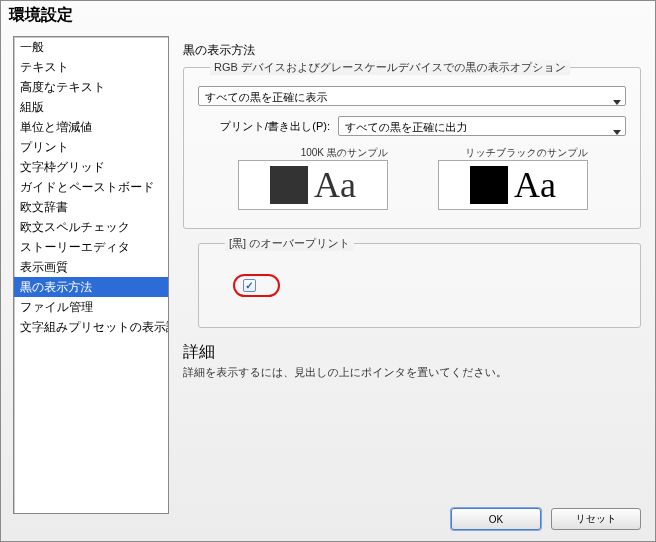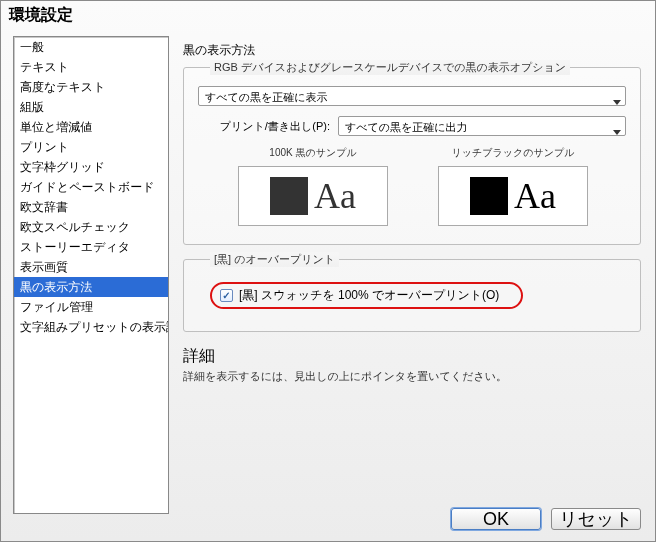--- a/index.html
+++ b/index.html
@@ -103,31 +103,31 @@
     display:flex;
     gap:50px;
     margin:10px 0 4px 40px;
   }
   .sample {
     text-align:center;
   }
   .sample-label {
     font-size:10px;
     color:#333;
-    margin-bottom:6px;
+    text-align:right;
   }
   .sample-box {
     display:flex;
     align-items:center;
     justify-content:center;
     gap:6px;
     background:#fff;
     border:1px solid #aaa;
     width:150px;
-    height:60px;
+    height:50px;
   }
   .sw-dark { width:38px; height:38px; background:#333; }
   .sw-black { width:38px; height:38px; background:#000; }
   .aa {
     font-family: "Times New Roman", serif;
     font-size:36px;
     line-height:1;
   }
   .aa-dark { color:#333; }
   .aa-black { color:#000; }
@@ -158,21 +158,21 @@
     justify-content:flex-end;
     gap:10px;
     padding:0 14px 10px 0;
   }
   .btn {
     width:90px;
     height:22px;
     border:1px solid #8a8a8a;
     border-radius:3px;
     background:linear-gradient(#fefefe,#e2e2e2);
-    font-size:18px;
+    font-size:10px;
     display:flex;
     align-items:center;
     justify-content:center;
     cursor:pointer;
   }
   .btn.default {
     border-color:#4a7dc4;
     box-shadow:0 0 0 1px #7fa8e0;
   }
 </style>
@@ -234,25 +234,24 @@
           <div class="sample">
             <div class="sample-label">リッチブラックのサンプル</div>
             <div class="sample-box">
               <div class="sw-black"></div>
               <span class="aa aa-black">Aa</span>
             </div>
           </div>
         </div>
       </div>
 
-      <div class="group" style="padding:22px;">
+      <div class="group" style="padding:30px;margin-left:15px;">
         <div class="group-legend">[黒] のオーバープリント</div>
         <div class="overprint-emph">
           <span class="chk"></span>
-          <span>[黒] スウォッチを 100% でオーバープリント(O)</span>
         </div>
       </div>
 
       <div>
         <div class="detail-title">詳細</div>
         <div class="detail-text">詳細を表示するには、見出しの上にポインタを置いてください。</div>
       </div>
     </div>
   </div>
 

